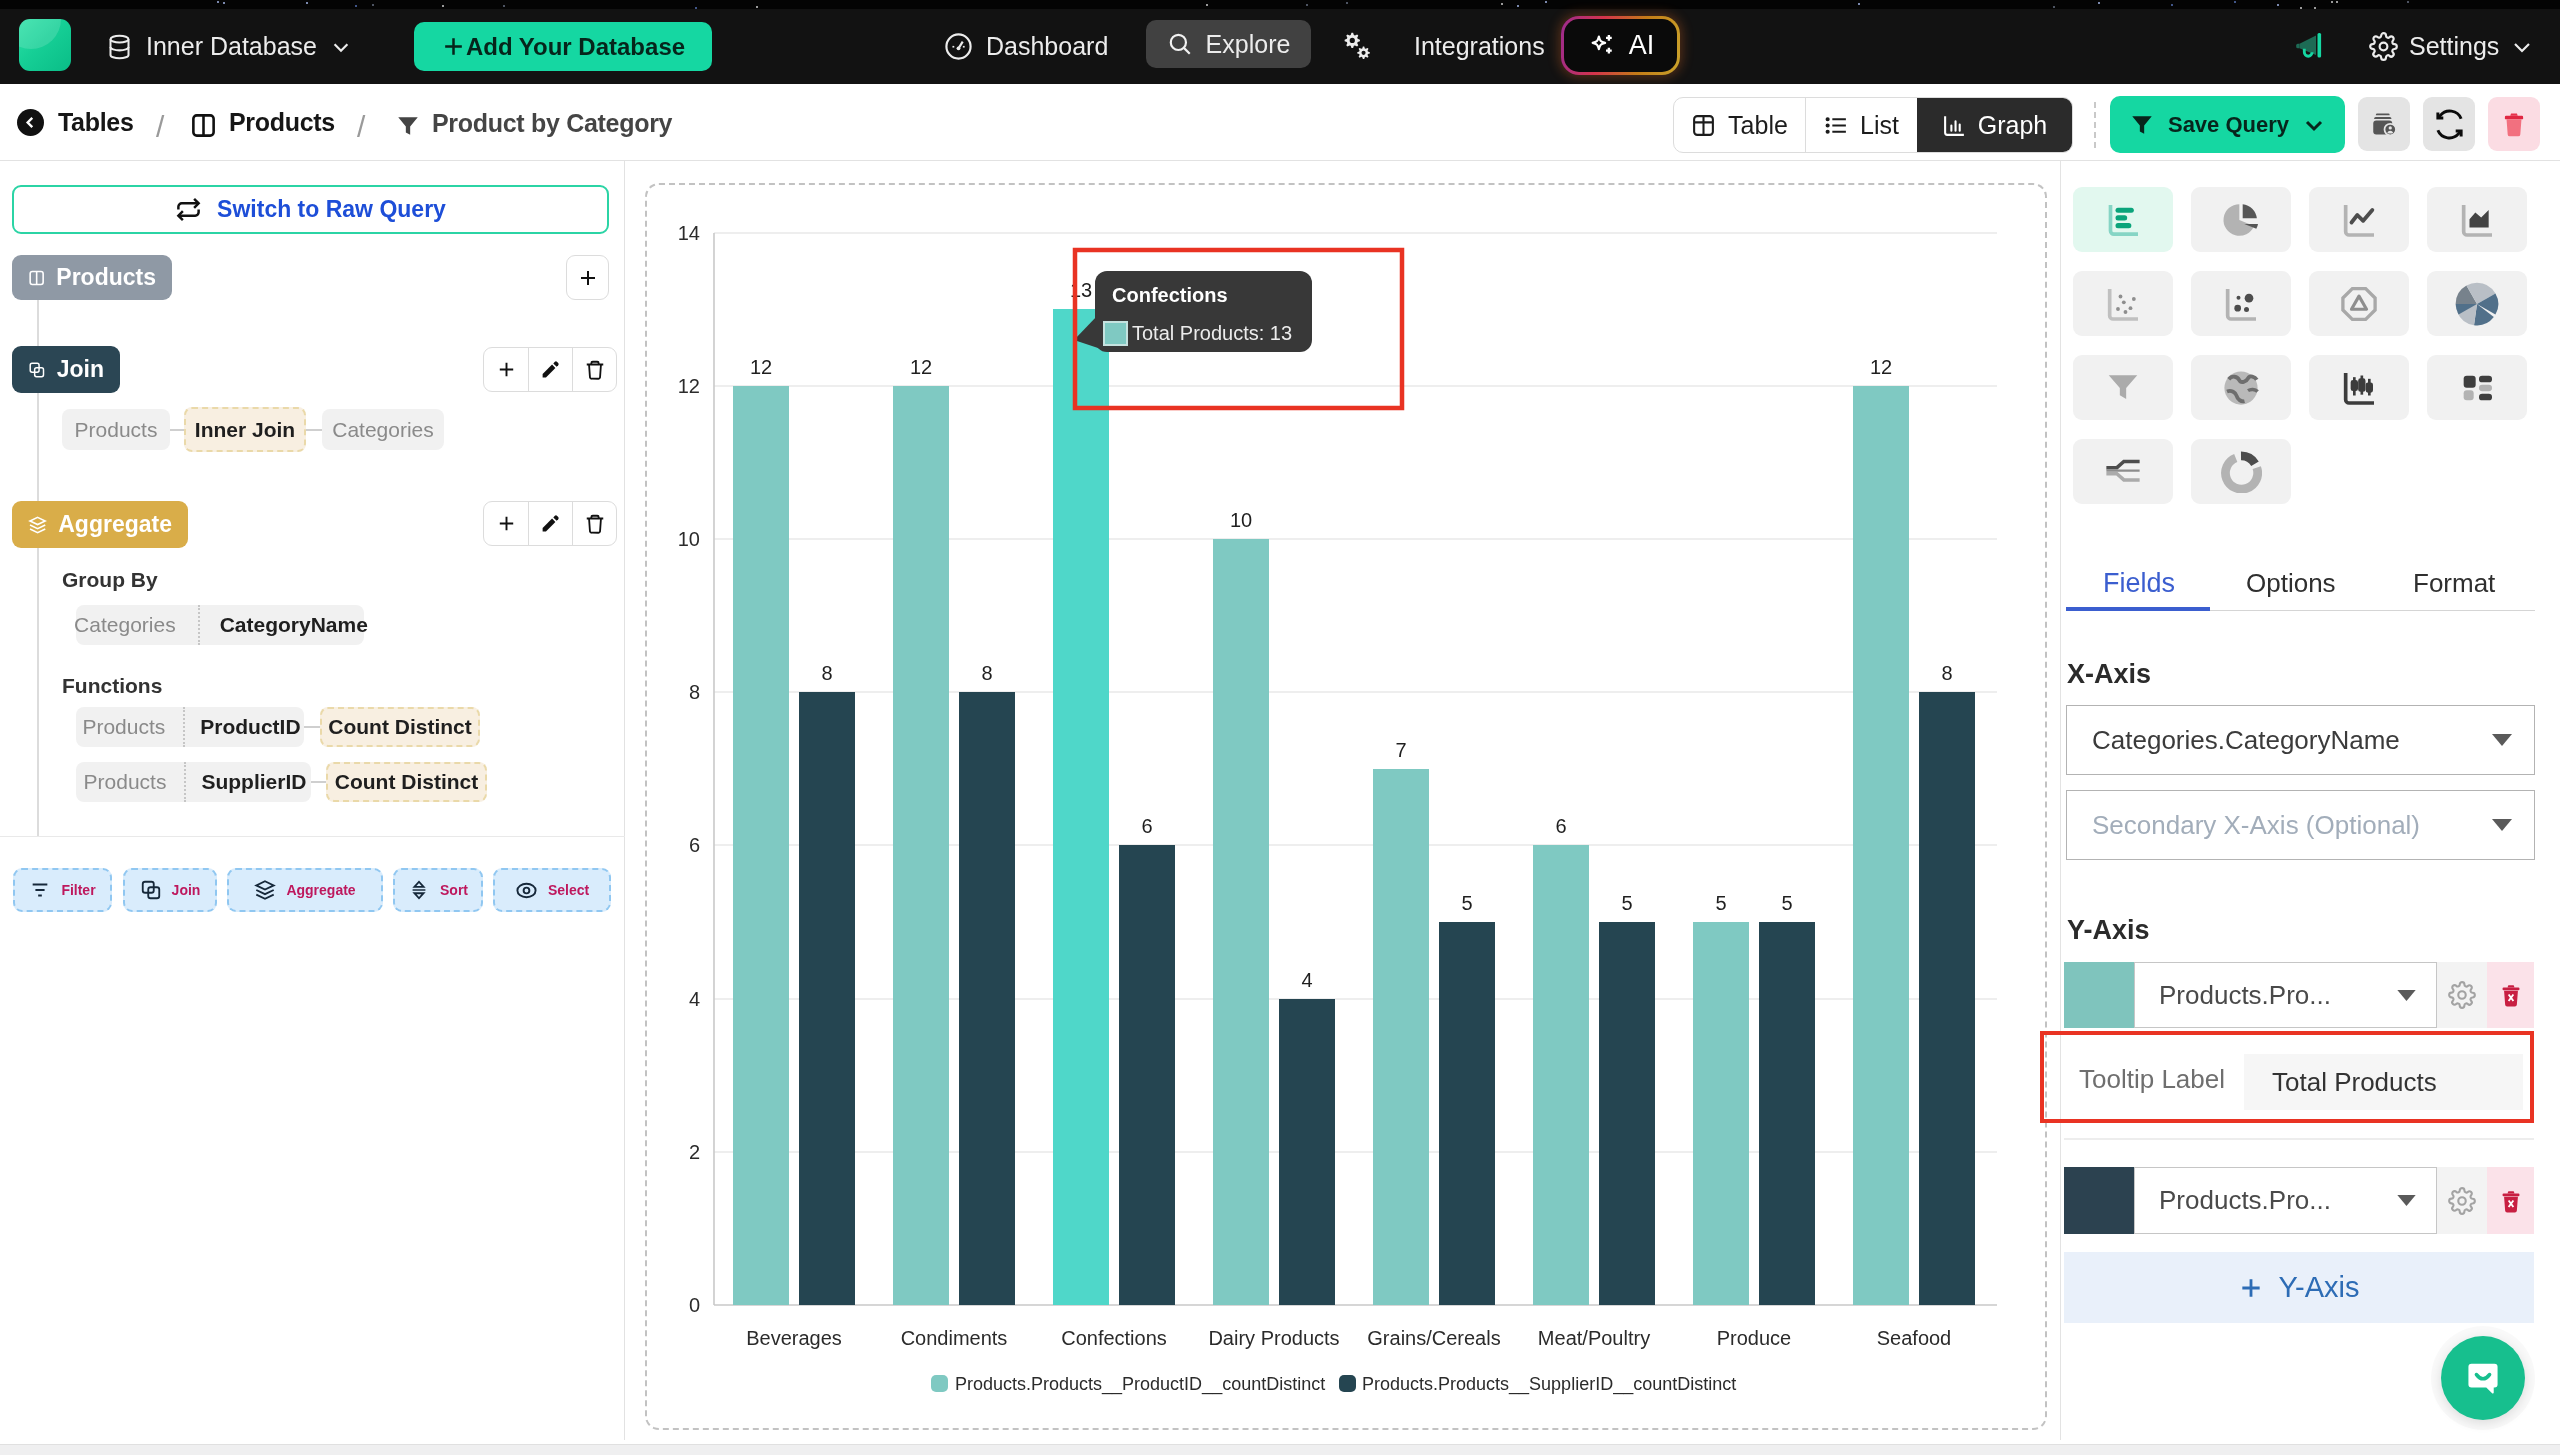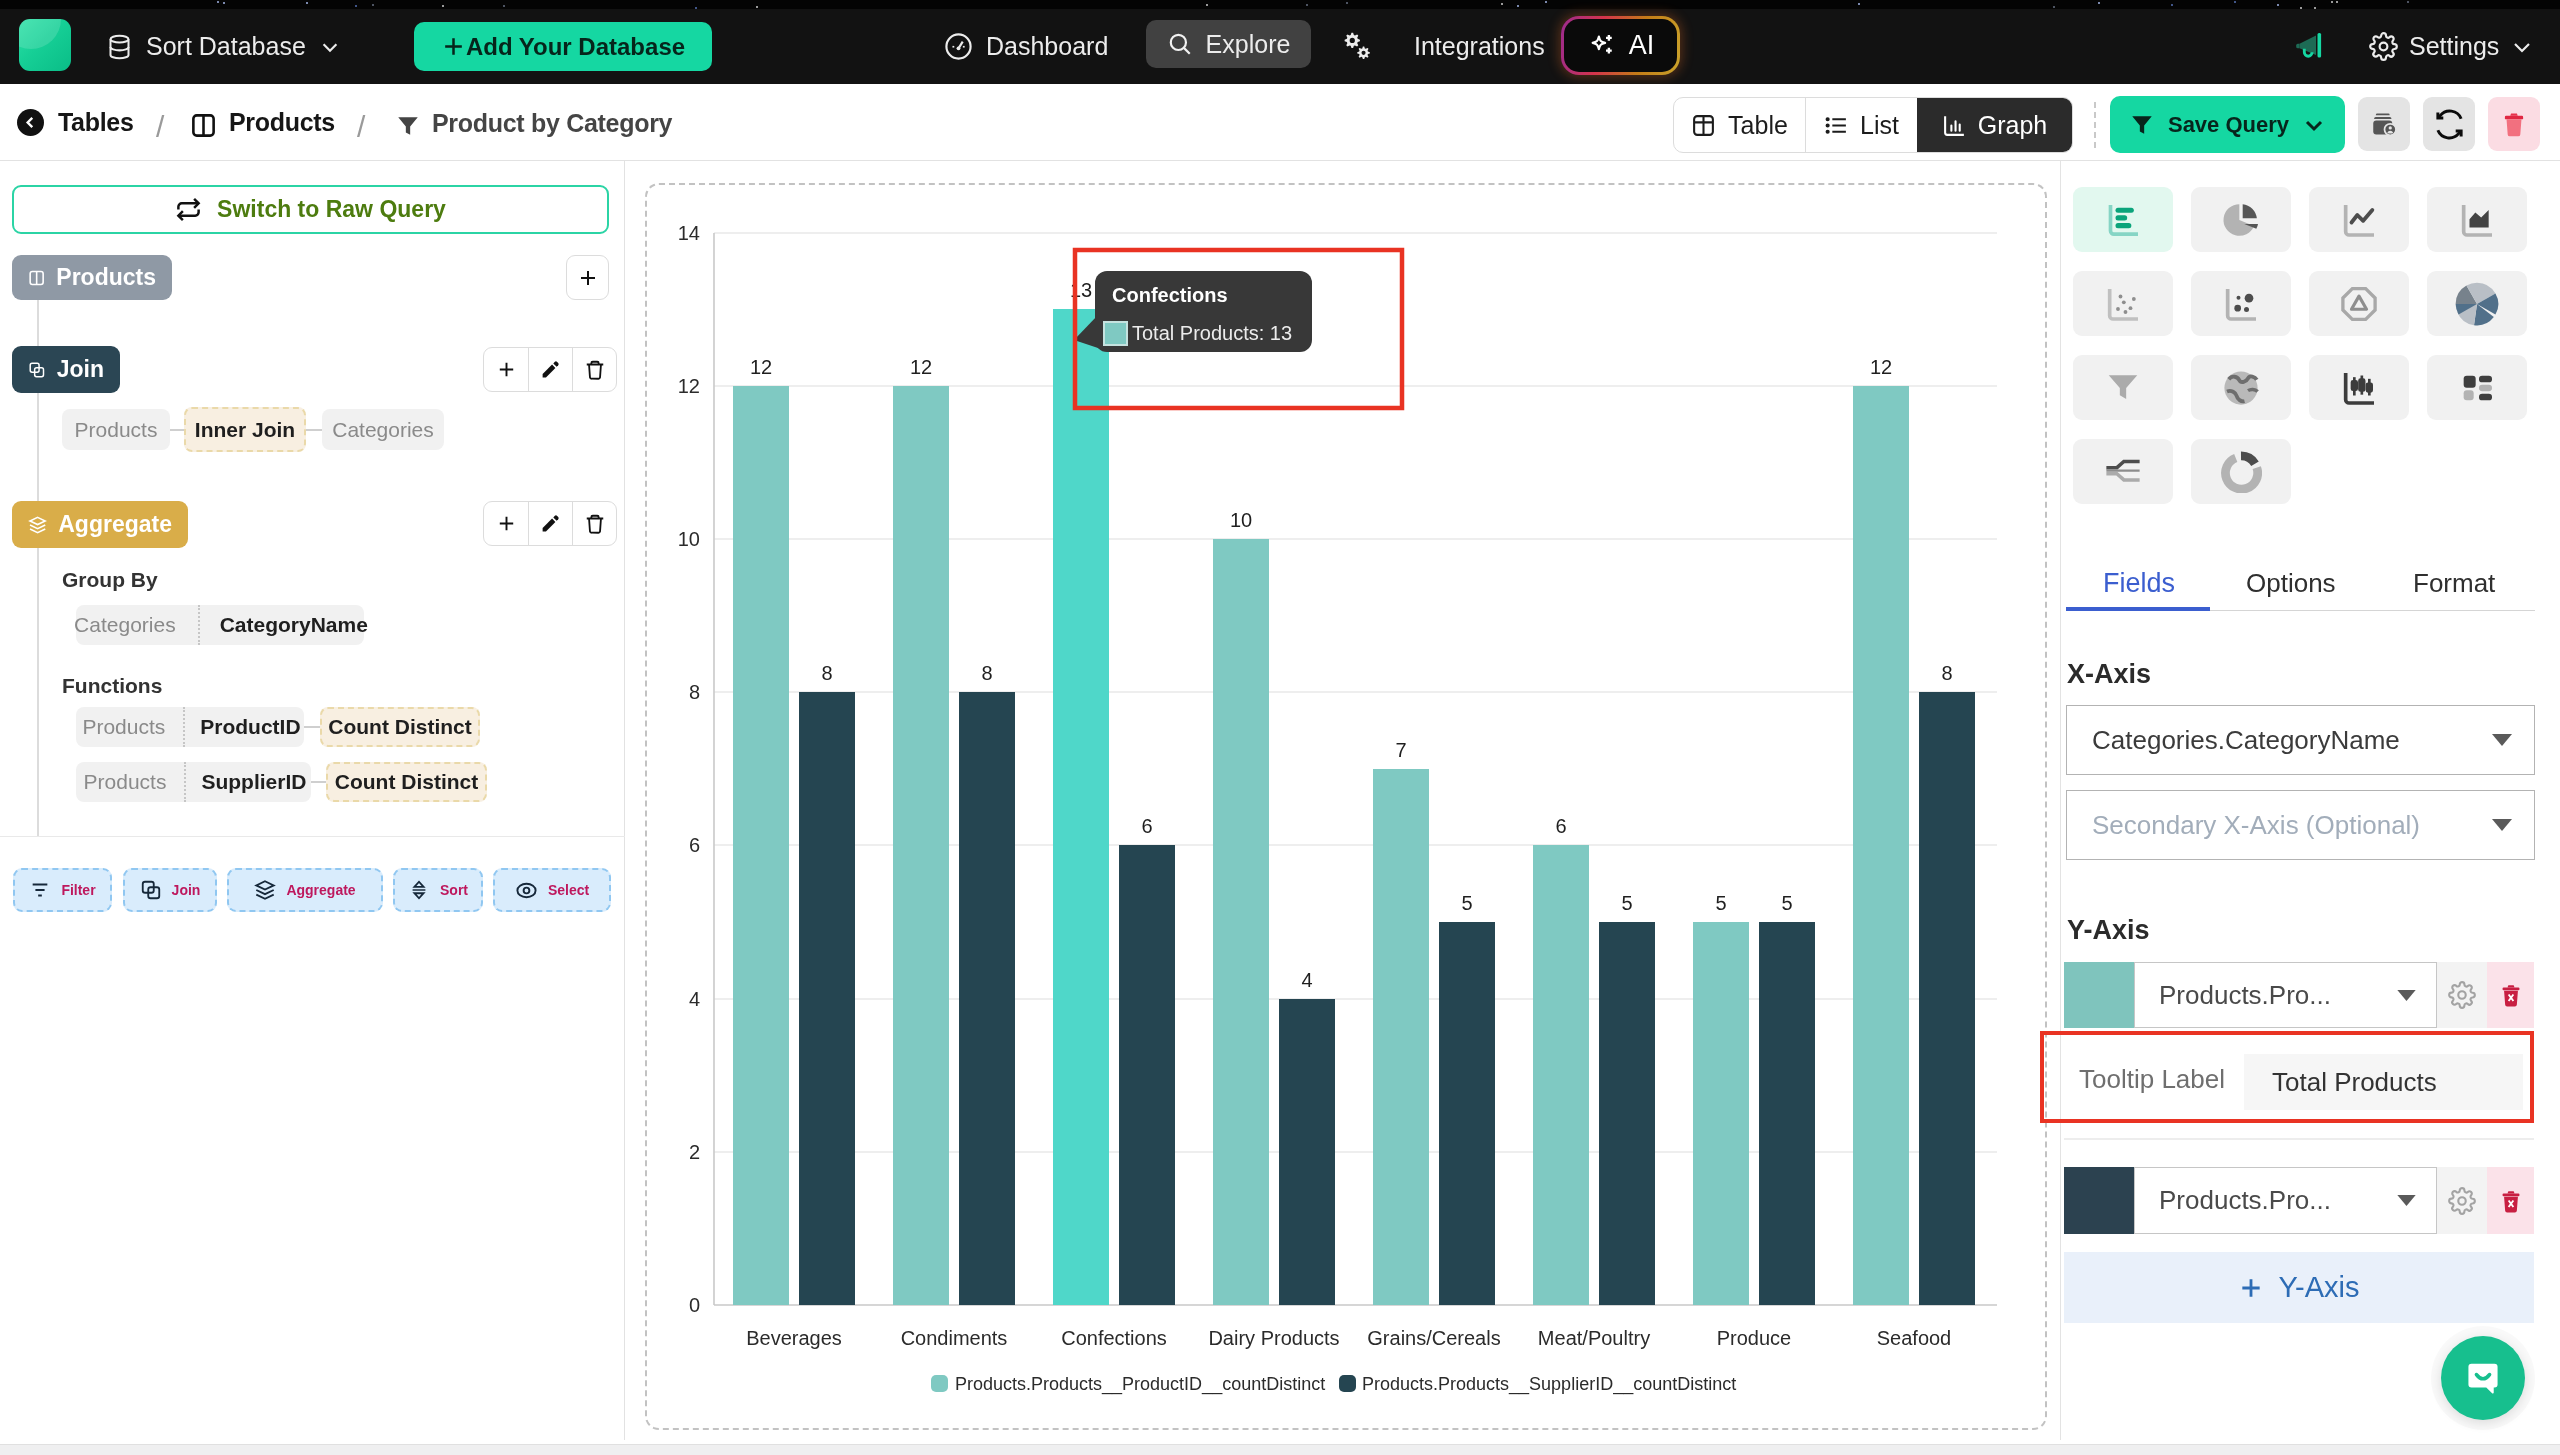--- a/index.html
+++ b/index.html
@@ -25,21 +25,21 @@
   .crumbtxt { font-size:25px; font-weight:bold; color:#161616; letter-spacing:-0.3px; }
   .slash { font-size:30px; color:#9a9a9a; font-weight:400;}
   #seg { left:1673px; top:13px; width:400px; height:56px; border:1px solid #dcdcdc; border-radius:10px; display:flex; background:#fff;}
   .segitem { display:flex; align-items:center; justify-content:center; gap:11px; font-size:25px; color:#1c1c1c; }
   #seggraph { background:#2b2b2b; color:#fff; border-radius:0 9px 9px 0; }
   #vdash { left:2094px; top:18px; height:46px; border-left:2px dashed #c9c9c9; }
   .toolbtn { border-radius:9px; display:flex; align-items:center; justify-content:center; }
   
   #leftpanel { left:0; top:161px; width:625px; height:1279px; background:#fff; border-right:1px solid #e2e2e2; }
   #switchbtn { left:12px; top:24px; width:597px; height:49px; border:2px solid #2bd4a5; border-radius:9px; background:#fff;
-               display:flex; align-items:center; justify-content:center; gap:15px; font-size:23px; font-weight:bold; color:#4d7c0f;}
+               display:flex; align-items:center; justify-content:center; gap:15px; font-size:23px; font-weight:bold; color:#1d4ed8;}
   .nodechip { display:flex; align-items:center; gap:11px; color:#fff; font-weight:bold; font-size:23px; border-radius:9px; padding:0 16px; }
   .btngroup { display:flex; border:1px solid #dcdcdc; border-radius:9px; background:#fff; overflow:hidden;}
   .btngroup > div { width:44px; height:43px; display:flex; align-items:center; justify-content:center; }
   .btngroup > div + div { border-left:1px solid #dcdcdc; }
   .graychip { background:#f1f1f1; border-radius:8px; font-size:21px; color:#8a8a8a; display:flex; align-items:center; justify-content:center;}
   .graychip b { color:#1f1f1f; }
   .creamchip { background:#f8efe1; border:2px dashed #ead9a9; border-radius:8px; font-size:21px; font-weight:bold; color:#1f1f1f;
                display:flex; align-items:center; justify-content:center; }
   .seglabel { font-size:21px; font-weight:bold; color:#333; }
   .actionbtn { background:#d9ecfc; border:2px dashed #90c7f1; border-radius:9px; display:flex; align-items:center; justify-content:center;
@@ -60,21 +60,21 @@
     <div class="abs" id="specks"></div>
   </div>
 <div class="abs" id="nav">
   <div class="abs" id="logo"></div>
   <div class="abs navitem" style="left:106px; top:0; height:75px;">
     <svg width="27" height="30" viewBox="0 0 24 24" fill="none" stroke="#ececec" stroke-width="1.8">
         <ellipse cx="12" cy="5" rx="8" ry="3"></ellipse>
         <path d="M4 5v7c0 1.7 3.6 3 8 3s8-1.3 8-3V5"></path>
         <path d="M4 12v7c0 1.7 3.6 3 8 3s8-1.3 8-3v-7"></path>
       </svg>
-    <span class="navtext" style="font-size:25px;">Sort Database</span>
+    <span class="navtext" style="font-size:25px;">Inner Database</span>
     <svg width="22" height="22" viewBox="0 0 24 24" fill="none" stroke="#ececec" stroke-width="2.4">
         <path d="M5 9l7 7 7-7"></path>
       </svg>
   </div>
   <div class="abs" style="left:414px; top:13px; width:298px; height:49px; border-radius:10px; background:#15d7a2;
        display:flex; align-items:center; justify-content:center; ">
     <svg width="25" height="25" viewBox="0 0 24 24" fill="none" stroke="#06251b" stroke-width="2.4">
         <path d="M12 4v16M4 12h16"></path>
       </svg>
     <span style="font-size:24px; color:#06251b; font-weight:600;">Add Your Database</span>

